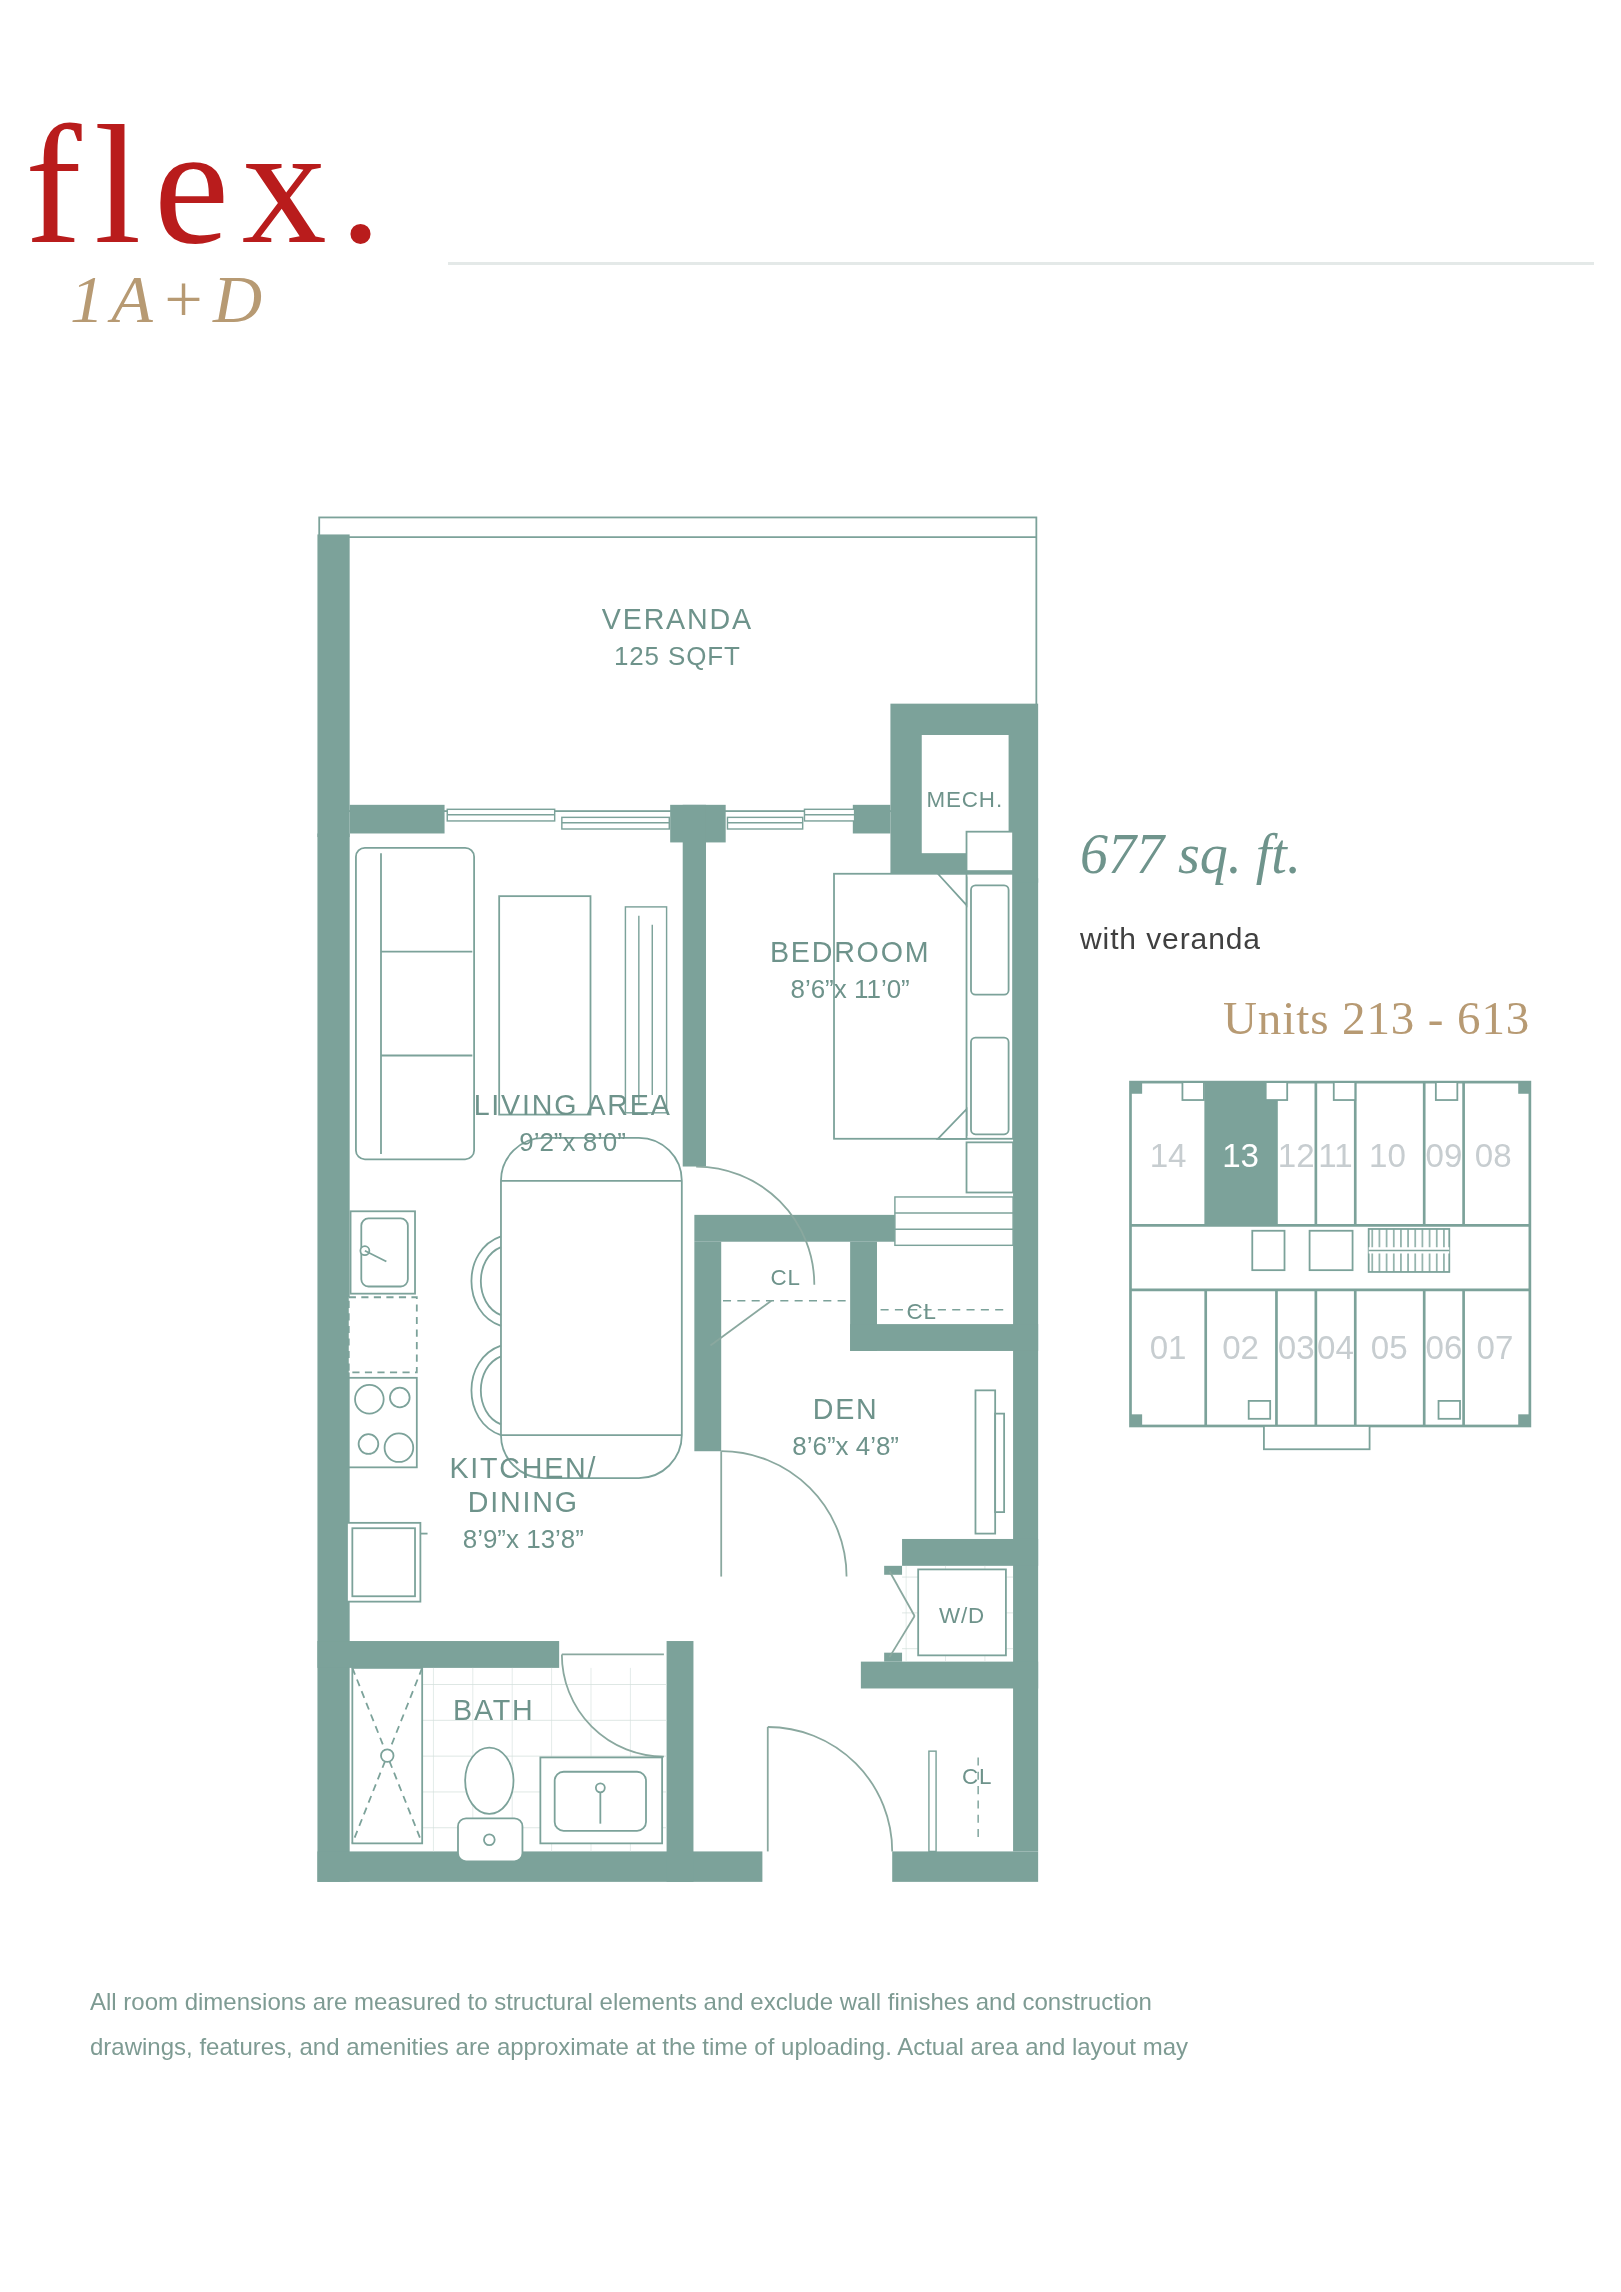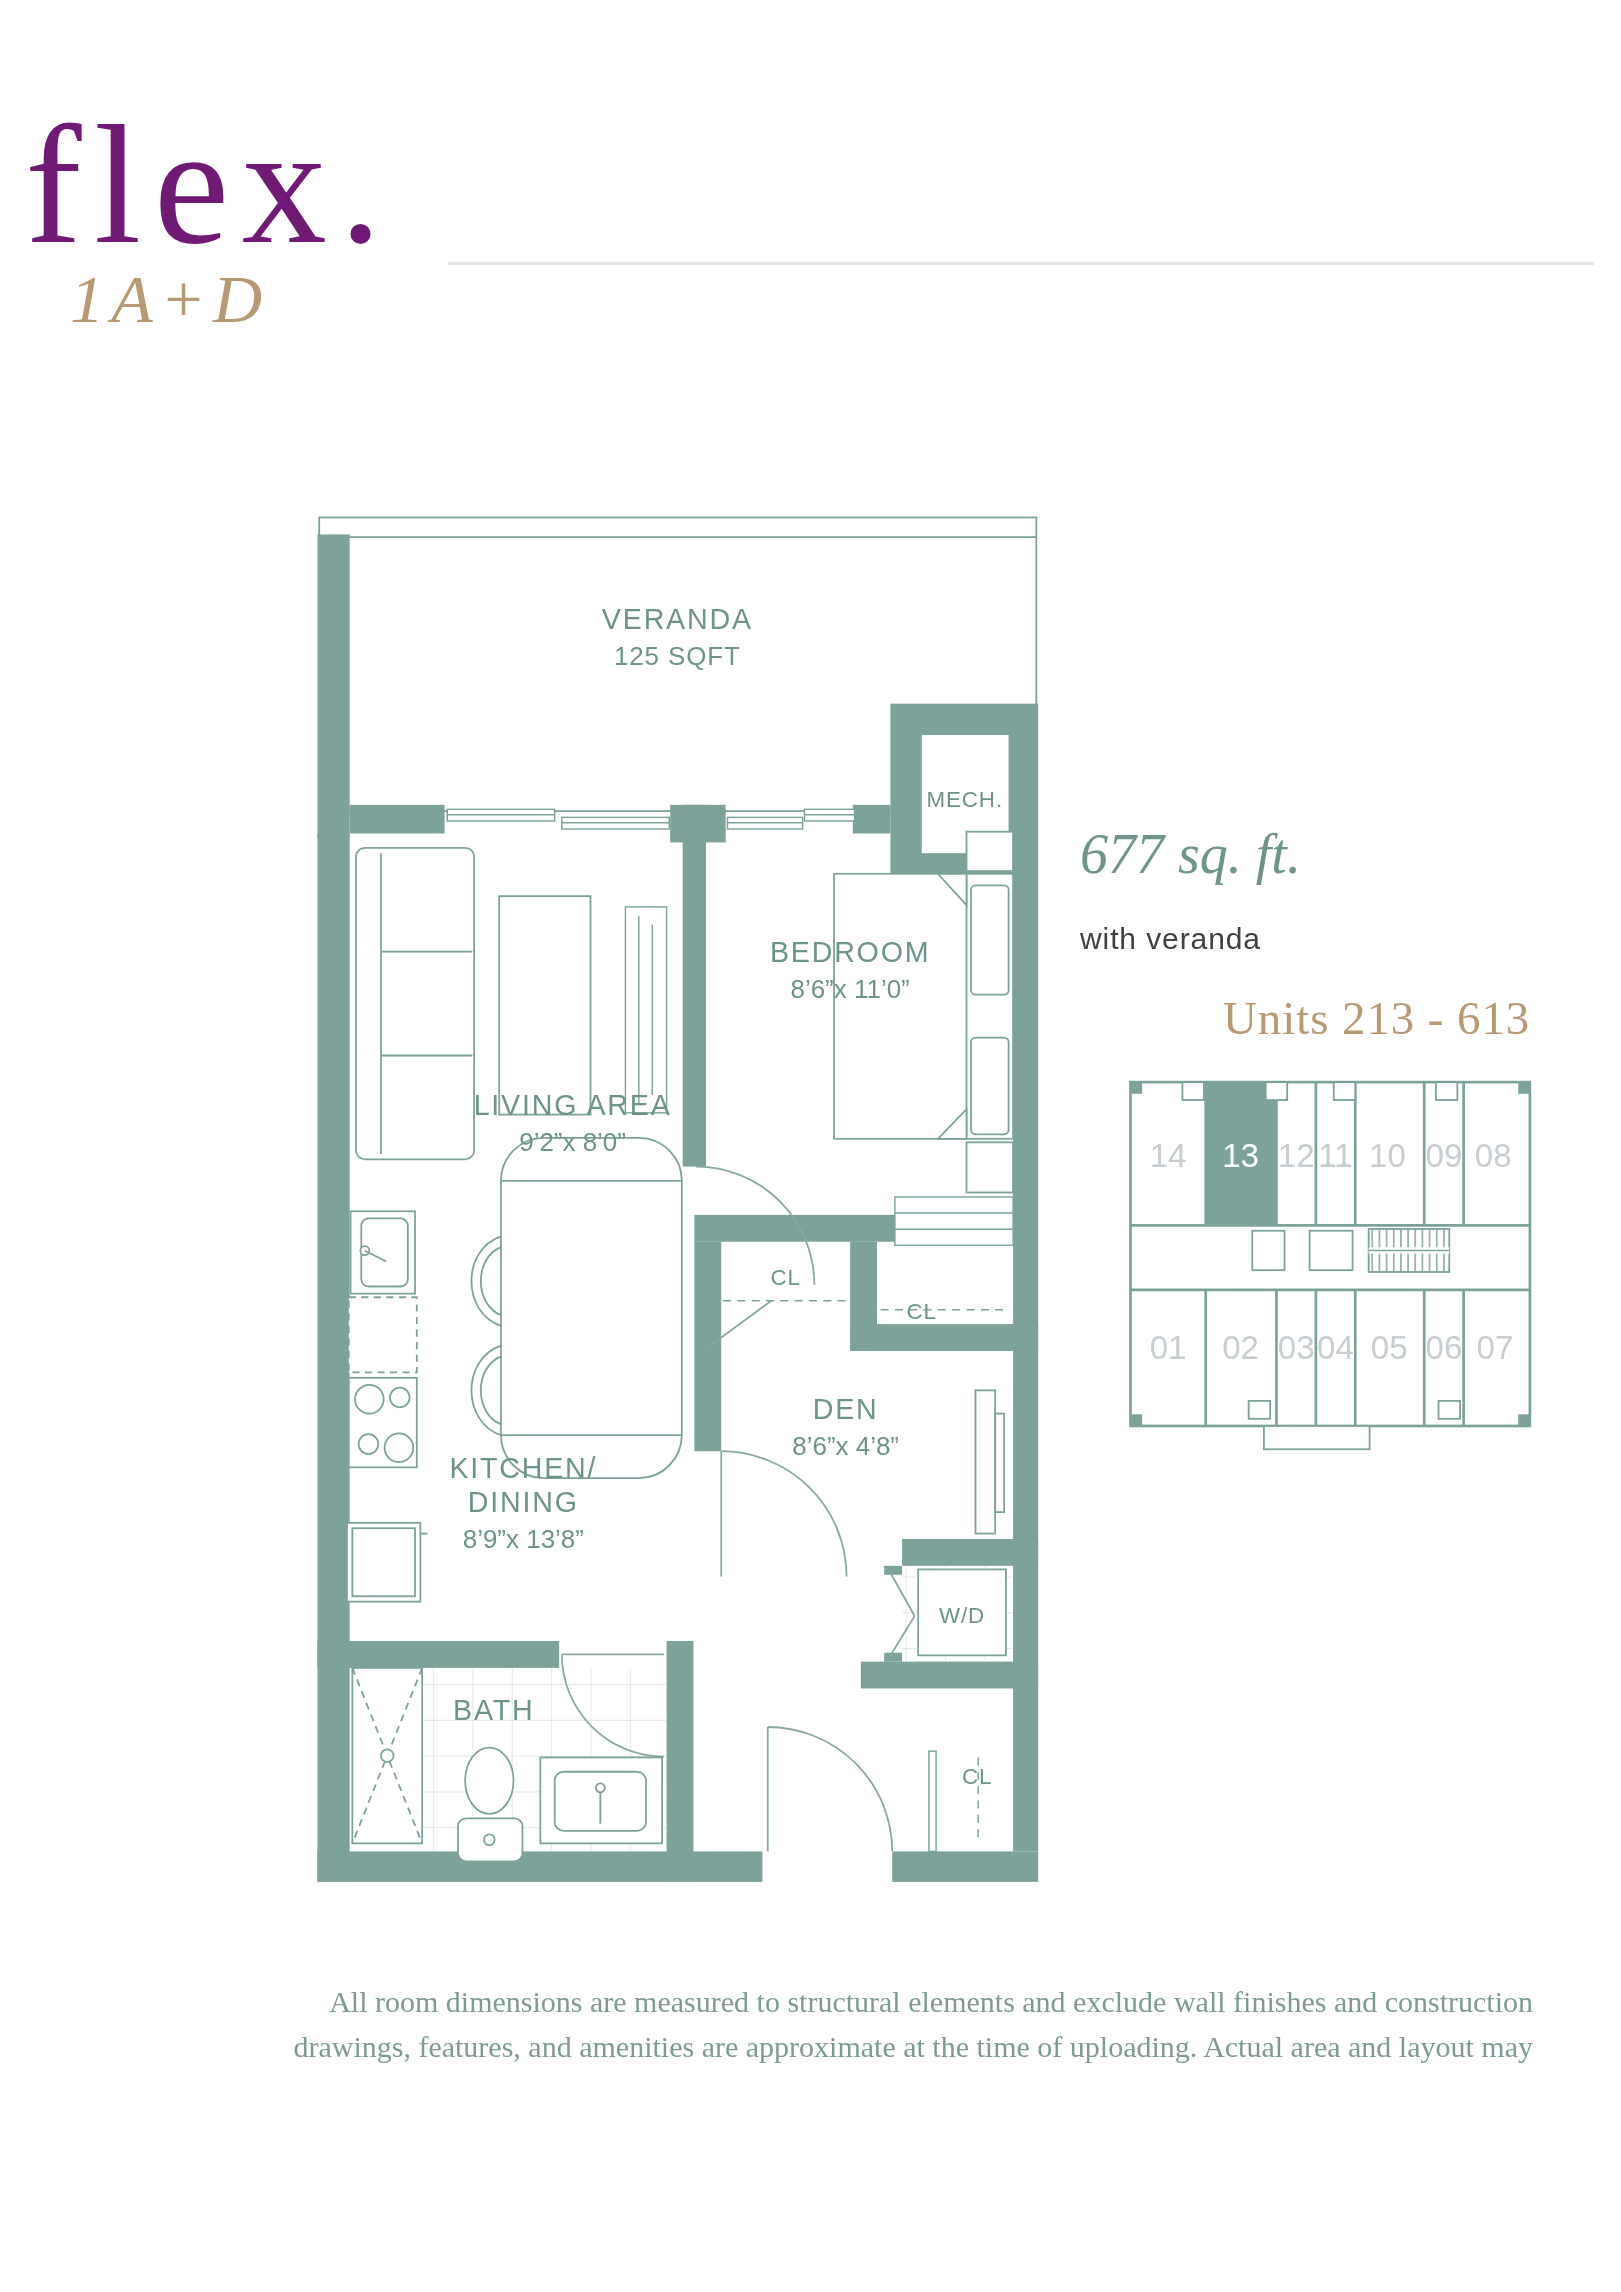--- a/index.html
+++ b/index.html
@@ -1,33 +1,33 @@
 <!DOCTYPE html>
 <html style="font-size:14.3px"><head>
 <meta charset="utf-8">
 <style>
   html,body{margin:0;padding:0;background:#fff;}
   .page{position:relative;width:1622px;height:2293px;background:#ffffff;overflow:hidden;
         font-family:"Liberation Sans",sans-serif;}
   .brand{position:absolute;left:25px;top:100px;font-family:"Liberation Serif",serif;
-         font-size:170px;line-height:1;color:#701a75;letter-spacing:12.5px;}
+         font-size:170px;line-height:1;color:#b91c1c;letter-spacing:12.5px;}
   .brand-rule{position:absolute;left:448px;top:262px;width:1146px;height:2.7px;background:#e4e9e8;}
   .plan-code{position:absolute;left:70px;top:260px;font-family:"Liberation Serif",serif;
              font-style:italic;font-size:68px;color:#b79a73;letter-spacing:7.2px;}
   .area-row{position:absolute;display:flex;align-items:baseline;gap:36px;}
   .area-row .big{font-family:"Liberation Serif",serif;font-style:italic;font-size:56px;color:#6f948c;}
   .area-row .small{font-size:30px;color:#404040;letter-spacing:0.9px;}
   .row-veranda{left:1080px;top:822px;flex-direction:column;}
   .row-interior{left:1080px;top:921px;}
   .units-range{position:absolute;left:1223px;top:991px;font-family:"Liberation Serif",serif;
                font-size:47px;color:#b79a73;letter-spacing:0.9px;}
   .plan-svg{position:absolute;left:304px;top:502px;width:761px;height:1415px;}
   .keyplan-svg{position:absolute;left:1115px;top:1066px;width:502px;height:394px;}
-  .disclaimer{position:absolute;left:90px;top:1979px;width:1443px;text-align:right;
-              font-family:Liberation Serif, serif;font-size:30px;line-height:45px;color:#7e9b93;}
+  .disclaimer{position:absolute;left:90px;top:1979px;width:1443px;text-align:left;
+              font-family:Liberation Sans, sans-serif;font-size:24px;line-height:45px;color:#7e9b93;}
   .disclaimer div{white-space:nowrap;}
   svg text{font-family:"Liberation Sans",sans-serif;}
 </style>
 </head>
 <body>
 
 <div class="page">
 
   <div class="brand">flex.</div>
   <div class="brand-rule"></div>

